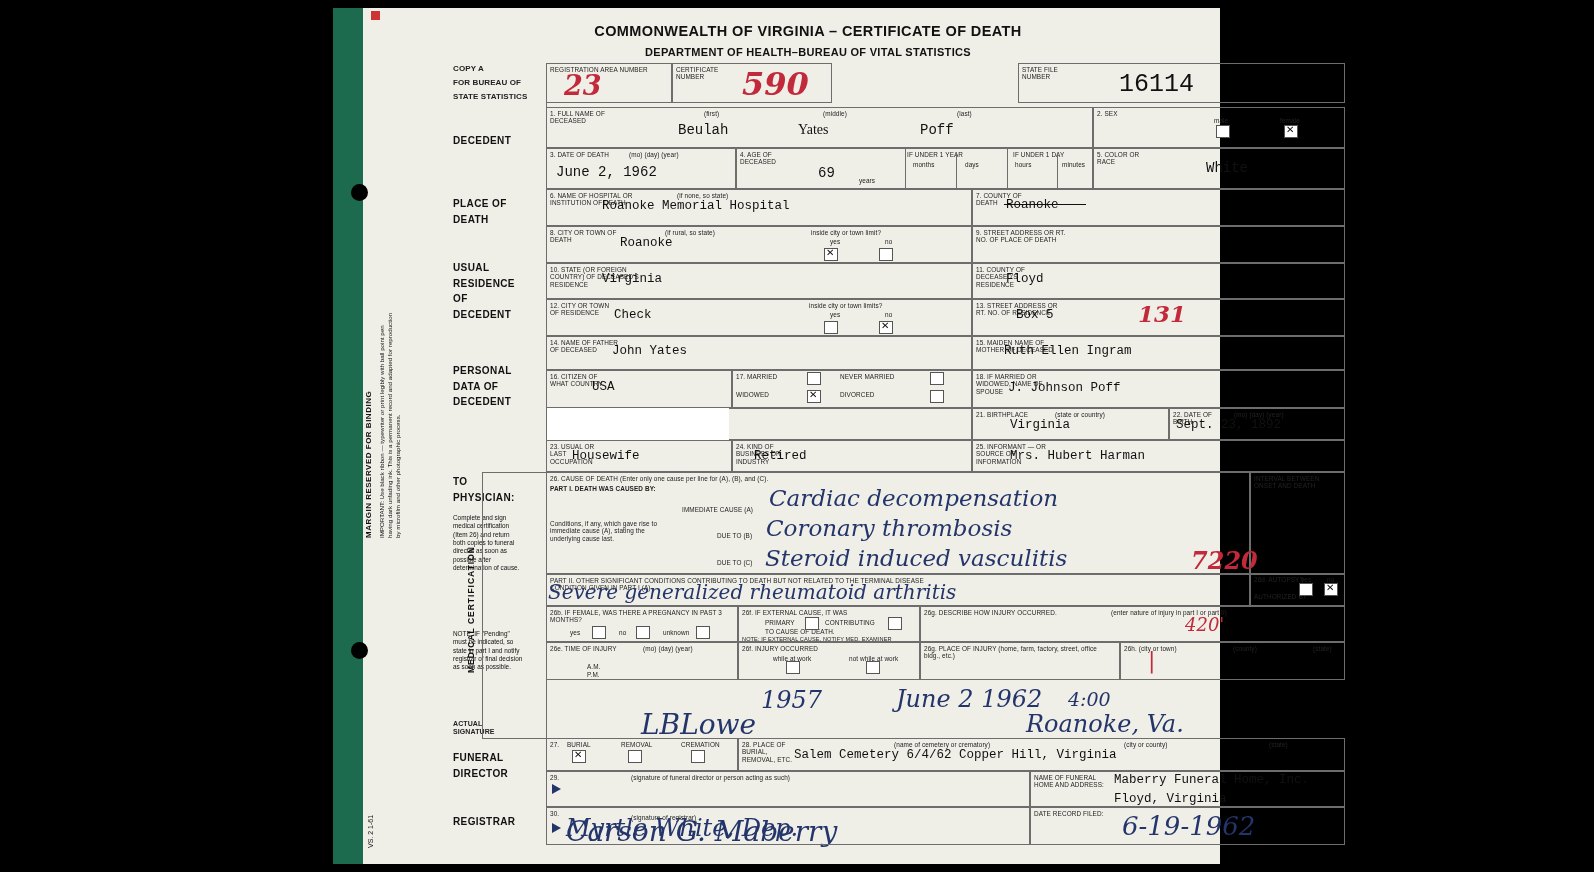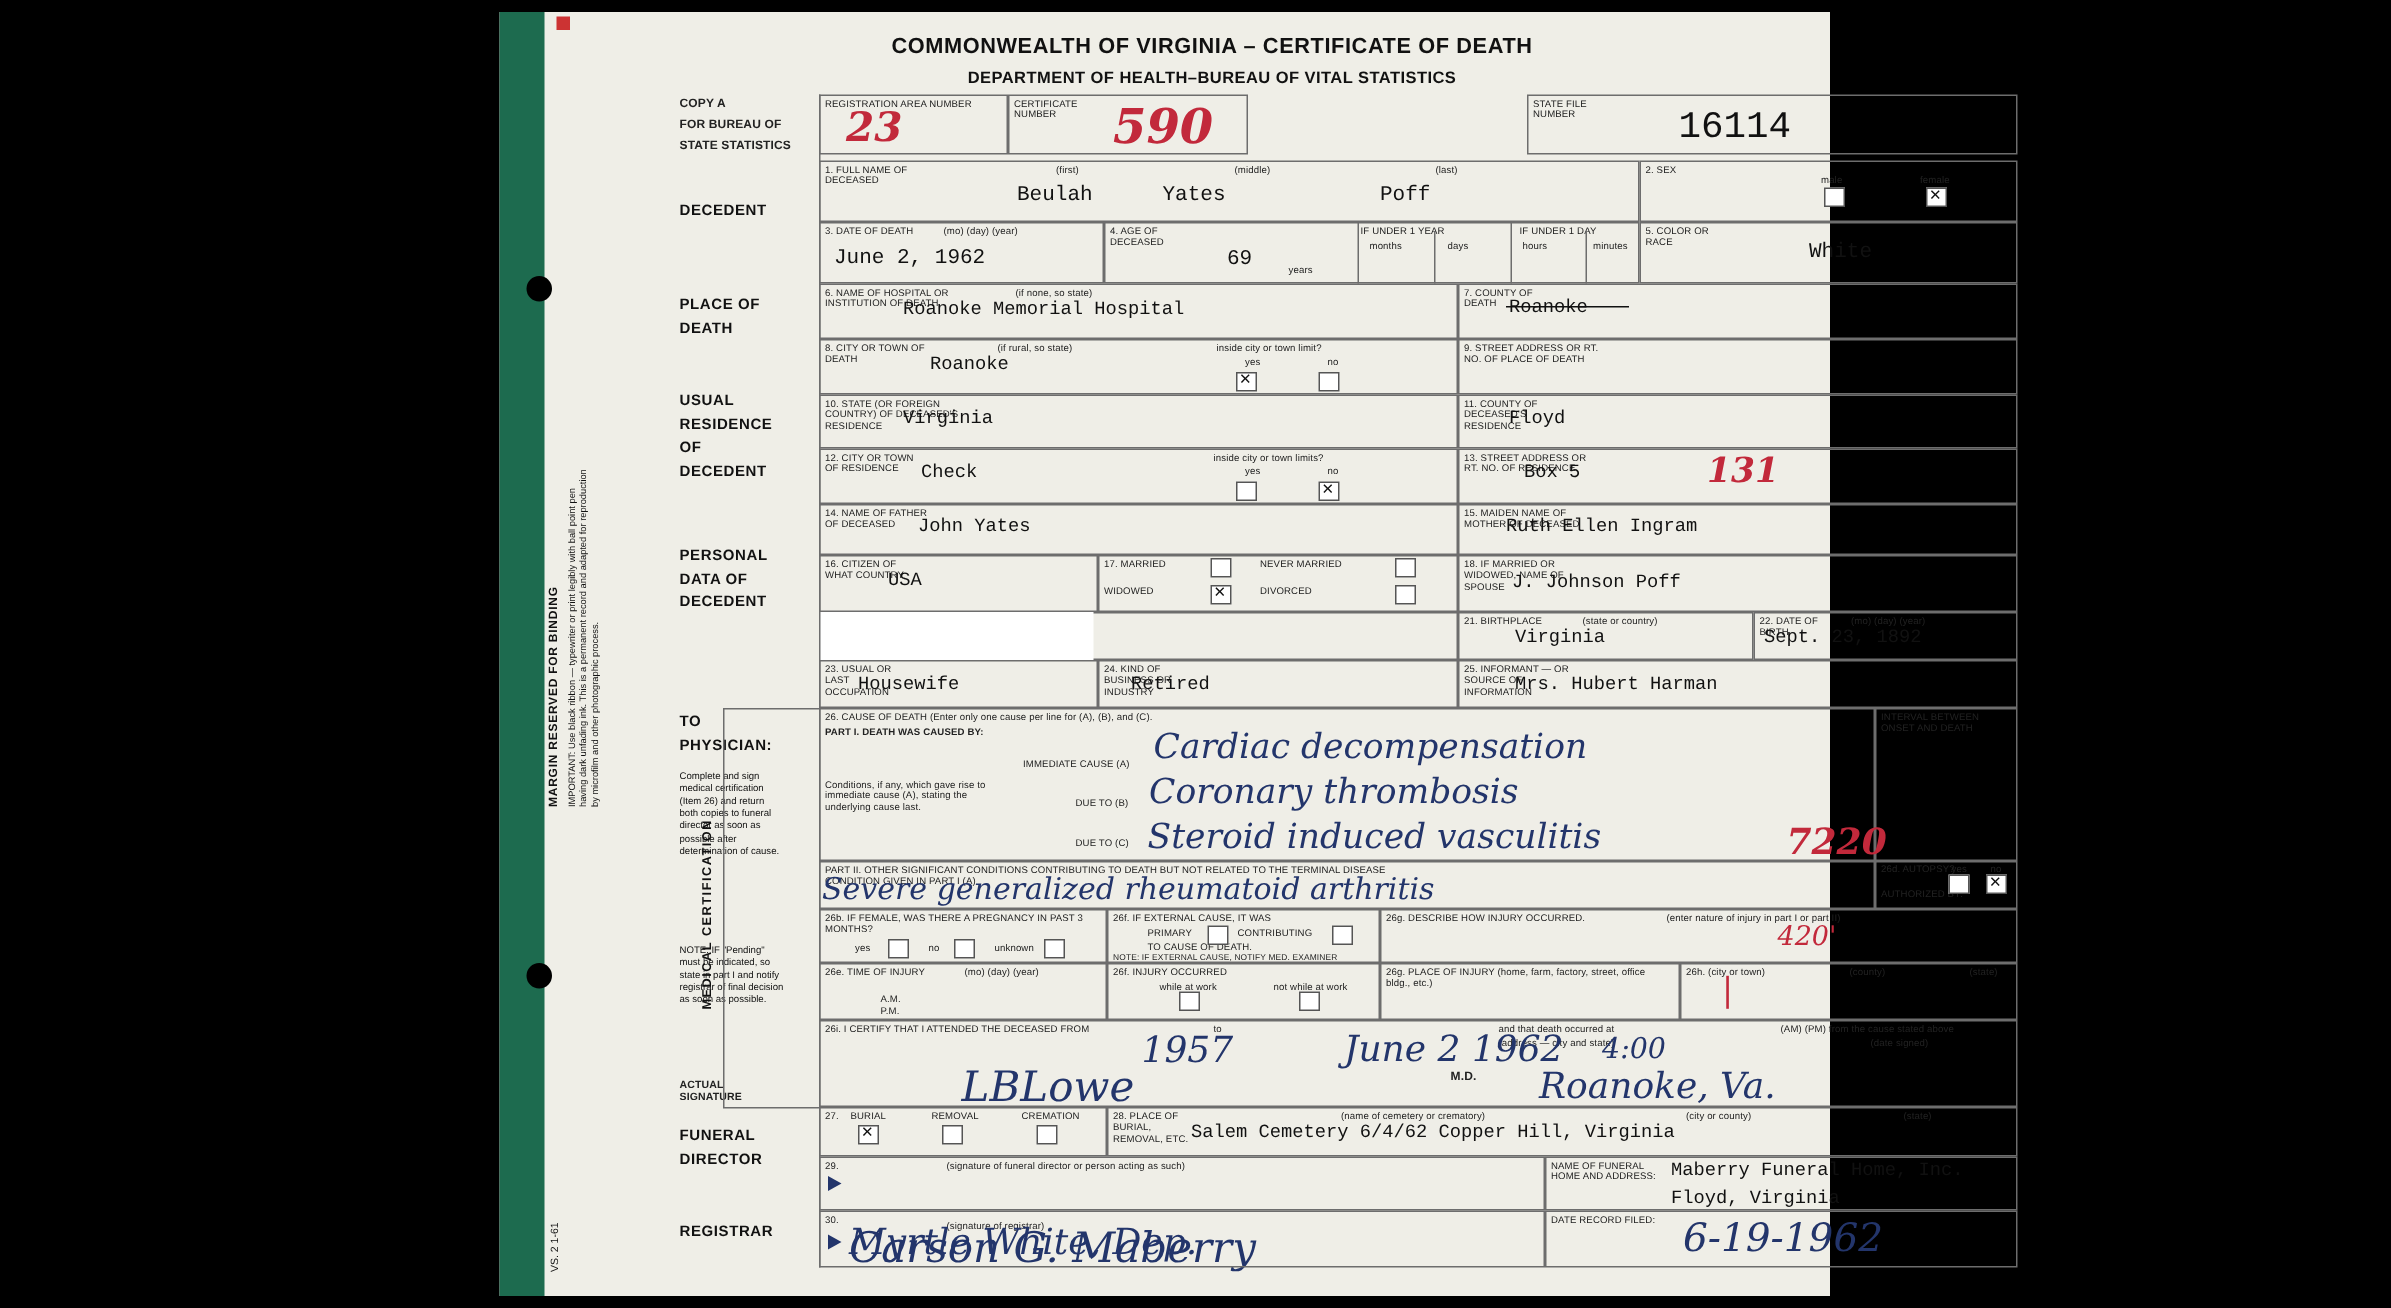--- a/index.html
+++ b/index.html
@@ -93,21 +93,21 @@
       </div>
       <div class="tw" style="left:723px;top:62px;font-size:25px;color:#111;">16114</div>
 
       <div class="cell" style="left:150px;top:99px;width:547px;height:41px;">
         <div class="lbl" style="left:3px;top:2px;width:60px;">1. FULL NAME OF DECEASED</div>
         <div class="lbl" style="left:157px;top:2px;">(first)</div>
         <div class="lbl" style="left:276px;top:2px;">(middle)</div>
         <div class="lbl" style="left:410px;top:2px;">(last)</div>
       </div>
       <div class="tw big" style="left:282px;top:114px;">Beulah</div>
-      <div class="tw big" style="left:379px;top:114px;">Yates</div>
+      <div class="tw big" style="left:402px;top:114px;font-family:Liberation Serif, serif;">Yates</div>
       <div class="tw big" style="left:524px;top:114px;">Poff</div>
 
       <div class="cell" style="left:697px;top:99px;width:252px;height:41px;">
         <div class="lbl" style="left:3px;top:2px;">2. SEX</div>
         <div class="lbl" style="left:120px;top:9px;">male</div>
         <div class="lbl" style="left:186px;top:9px;">female</div>
       </div>
       <div class="box" style="left:820px;top:117px;"></div>
       <div class="box x" style="left:888px;top:117px;"></div>
 
@@ -329,29 +329,20 @@
       <div class="cell" style="left:524px;top:634px;width:200px;height:38px;">
         <div class="lbl" style="left:3px;top:2px;width:190px;">26g. PLACE OF INJURY (home, farm, factory, street, office bldg., etc.)</div>
       </div>
       <div class="cell" style="left:724px;top:634px;width:225px;height:38px;">
         <div class="lbl" style="left:3px;top:2px;">26h. (city or town)</div>
         <div class="lbl" style="left:112px;top:2px;">(county)</div>
         <div class="lbl" style="left:192px;top:2px;">(state)</div>
       </div>
       <div class="red" style="left:752px;top:640px;font-size:22px;">|</div>
 
-      <div class="cell" style="left:150px;top:672px;width:799px;height:58px;">
-        <div class="lbl" style="left:3px;top:2px;">26i. I CERTIFY THAT I ATTENDED THE DECEASED FROM</div>
-        <div class="lbl" style="left:262px;top:2px;">to</div>
-        <div class="lbl" style="left:452px;top:2px;">and that death occurred at</div>
-        <div class="lbl" style="left:640px;top:2px;">(AM) (PM) from the cause stated above</div>
-        <div class="lbl" style="left:452px;top:11px;">(address — city and state)</div>
-        <div class="lbl" style="left:700px;top:11px;">(date signed)</div>
-        <div class="lbl" style="left:420px;top:32px;font-size:8px;font-weight:bold;">M.D.</div>
-      </div>
       <div class="hand" style="left:365px;top:678px;font-size:24px;">1957</div>
       <div class="hand" style="left:500px;top:677px;font-size:24px;">June 2 1962</div>
       <div class="hand" style="left:672px;top:680px;font-size:19px;">4:00</div>
       <div class="hand" style="left:245px;top:700px;font-size:28px;">LBLowe</div>
       <div class="hand" style="left:630px;top:702px;font-size:24px;">Roanoke, Va.</div>
 
       <div class="cell" style="left:150px;top:730px;width:192px;height:33px;">
         <div class="lbl" style="left:3px;top:2px;">27.</div>
         <div class="lbl" style="left:20px;top:2px;">BURIAL</div>
         <div class="lbl" style="left:74px;top:2px;">REMOVAL</div>

